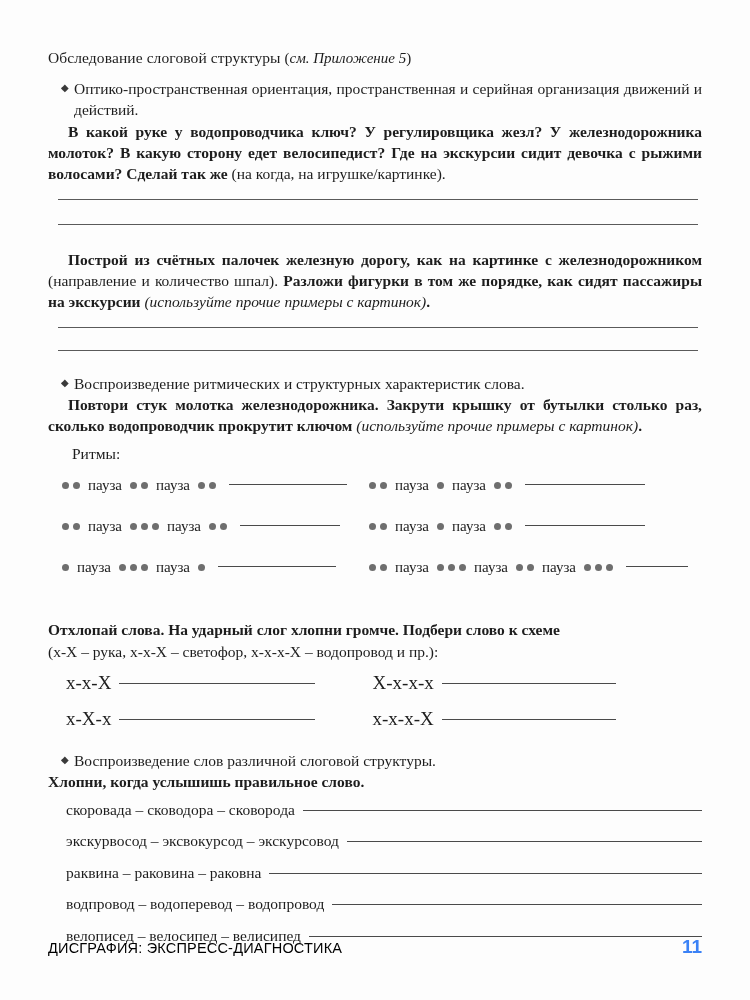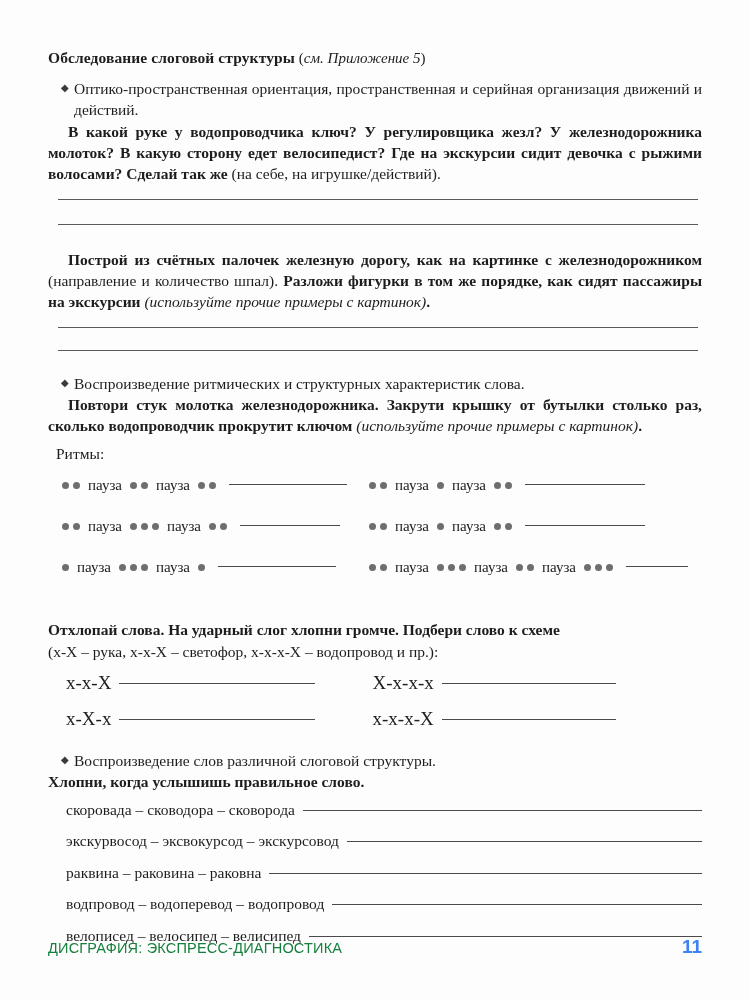--- a/index.html
+++ b/index.html
@@ -31,21 +31,21 @@
   }
 
   
   .heading {
     font-size: 15.5px;
     line-height: 1.35;
     margin: 0 0 9px 0;
     font-weight: bold;
   }
   .heading .hd-main {
-    font-weight: bold;
+    font-weight: normal;
     letter-spacing: 0.1px;
   }
   .heading .hd-note {
     font-weight: normal;
     font-style: italic;
     font-size: 15px;
   }
   .heading .hd-note .paren { font-style: normal; }
 
   .bullet-line {
@@ -94,21 +94,21 @@
     background: #5a5a5a;
     margin: 0 0 24px 10px;
     width: 640px;
   }
   .rules.tight .rule { margin-bottom: 22px; }
 
   
   .label-line {
     font-size: 15.5px;
     line-height: 1.4;
-    margin: 6px 0 2px 8px;
+    margin: 6px 0 2px 24px;
   }
   .rhythm-table {
     margin: 4px 0 0 0;
     width: 654px;
     border-collapse: collapse;
   }
   .rhythm-table td {
     padding: 0 0 7px 0;
     vertical-align: middle;
     white-space: nowrap;
@@ -185,21 +185,21 @@
     left: 48px;
     right: 48px;
     bottom: 42px;
     display: flex;
     align-items: baseline;
     justify-content: space-between;
   }
   .footer-title {
     font-size: 14.5px;
     letter-spacing: 0.2px;
-    color: #15803d;
+    color: #000000;
     font-family: "Liberation Sans", "DejaVu Sans", sans-serif;
   }
   .footer-page {
     font-size: 19px;
     font-weight: bold;
     color: #3b82f6;
     font-family: "Liberation Sans", "DejaVu Sans", sans-serif;
   }
 </style>
 </head>
@@ -211,21 +211,21 @@
     <div class="heading">
       <span class="hd-main">Обследование слоговой структуры</span>
       <span class="hd-note"><span class="paren">(</span><span>см. Приложение 5</span><span class="paren">)</span></span>
     </div>
 
     <div class="bullet-line">
       <span class="bullet-glyph">◆</span>
       <span class="bullet-text">Оптико-пространственная ориентация, пространственная и серийная орга­низация движений и действий.</span>
     </div>
 
-    <p class="para"><span class="b">В какой руке у водопроводчика ключ? У регулировщика жезл? У железнодорожника молоток? В какую сторону едет велосипедист? Где на экскурсии сидит девочка с рыжими волосами? Сделай так же </span><span class="r">(на себе, на игрушке/действий).</span></p>
+    <p class="para"><span class="b">В какой руке у водопроводчика ключ? У регулировщика жезл? У железнодорожника молоток? В какую сторону едет велосипедист? Где на экскурсии сидит девочка с рыжими волосами? Сделай так же </span><span class="r">(на когда, на игрушке/картинке).</span></p>
 
     <div class="rules">
       <div class="rule"></div>
       <div class="rule"></div>
     </div>
 
     <p class="para"><span class="b">Построй из счётных палочек железную дорогу, как на картинке с железнодорожником </span><span class="r">(направление и количество шпал). </span><span class="b">Разложи фигурки в том же порядке, как сидят пассажиры на экскурсии </span><span class="i">(используйте прочие примеры с картинок)</span><span class="b">.</span></p>
 
     <div class="rules tight">
       <div class="rule"></div>

